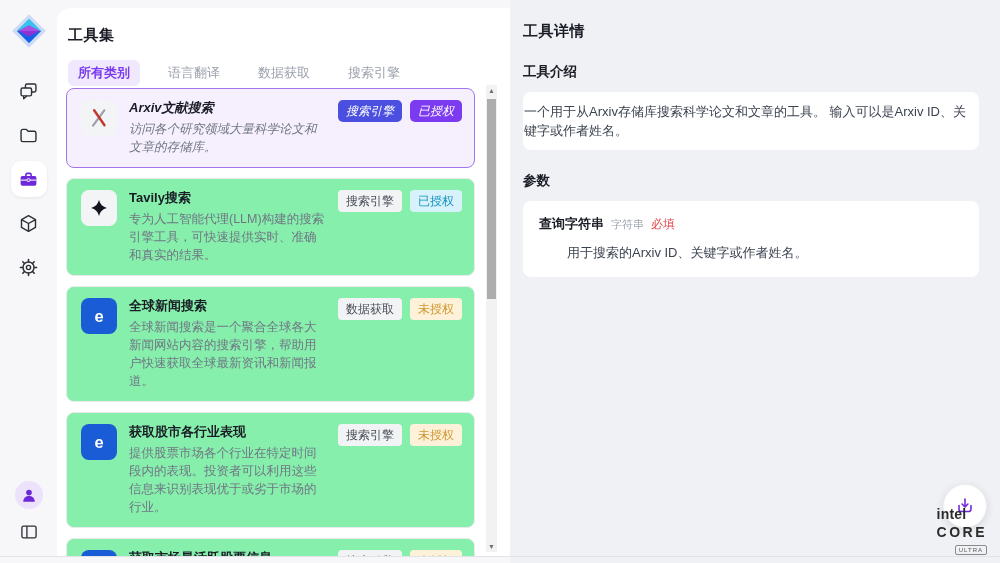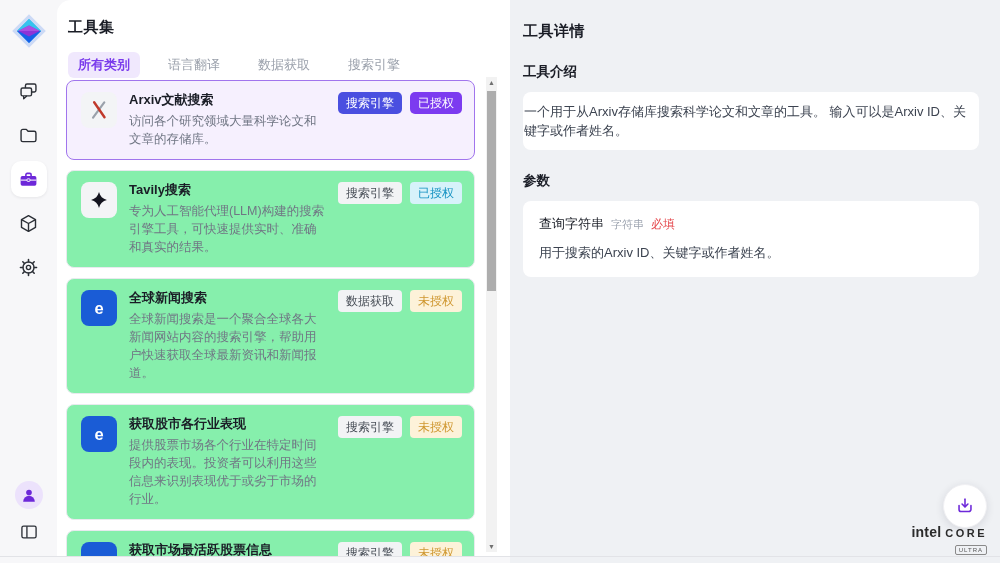--- a/index.html
+++ b/index.html
@@ -20,38 +20,38 @@
   .rail-logo { margin-top:13px; width:36px; height:36px; display:flex; align-items:center; justify-content:center; }
   .rail-nav { margin-top:24px; display:flex; flex-direction:column; gap:8px; }
   .rail-item { width:36px; height:36px; display:flex; align-items:center; justify-content:center; border-radius:10px; cursor:pointer; }
   .rail-item.active { background:#fff; box-shadow:0 1px 3px rgba(20,20,40,.08); }
   .rail-spacer { flex:1; }
   .rail-bottom { display:flex; flex-direction:column; align-items:center; gap:8px; margin-bottom:16px; }
   .avatar { width:28px; height:28px; border-radius:50%; background:#ece2fc; display:flex; align-items:center; justify-content:center; overflow:hidden; }
 
   
   .main-panel {
-    position:absolute; left:57px; top:0; width:453px; bottom:7px;
+    position:absolute; left:57px; top:8px; width:453px; bottom:7px;
     background:#fff; border-top-left-radius:14px; z-index:2;
   }
   .panel-title { font-size:15px; font-weight:bold; padding:18px 0 0 11px; letter-spacing:.5px; }
   .tabs { display:flex; align-items:center; gap:18px; margin:15px 0 14px 11px; }
   .tab { font-size:13px; color:#9aa0ab; padding:4px 10px; border-radius:6px; cursor:pointer; white-space:nowrap; }
   .tab.active { color:#7a3bec; background:#f0e8fd; font-weight:bold; }
 
   .tool-list {
     position:absolute; left:9px; right:35px; top:80px; bottom:0;
     display:flex; flex-direction:column; gap:10px; overflow:hidden;
   }
   .card {
     background:#86efac; border:1px solid #e8eaee; border-radius:8px;
     padding:11px 12px 11px 14px; display:flex; align-items:flex-start; gap:12px;
     flex:0 0 auto; cursor:pointer;
   }
-  .card.selected { background:#f6f0fe; border:1px solid #a175ed; }
+  .card.selected { background:#f6f0fe; border:1px solid #a175ed;font-style:italic; }
   .card-icon {
     width:36px; height:36px; border-radius:8px; flex:0 0 36px;
     display:flex; align-items:center; justify-content:center;
   }
   .icon-light { background:#f3f4f6; }
   .icon-blue  { background:#1a5cd6; }
   .card-body { flex:1; min-width:0; }
   .card-title { font-size:13px; font-weight:bold; color:#1a1d26; line-height:16px; }
   .card-desc { font-size:12.5px; color:#707684; line-height:18px; margin-top:4px; }
   .card-badges { display:flex; gap:8px; flex:0 0 auto; align-items:flex-start; }
@@ -74,35 +74,35 @@
     background:#eff1f4; padding:22px 21px 0 13px; z-index:1;
   }
   .detail-title { font-size:15px; font-weight:bold; letter-spacing:.5px; }
   .section-label { margin-top:22px; font-size:13.5px; font-weight:bold; }
   .white-box {
     margin-top:11px; background:#fff; border-radius:8px;
     padding:10px 1px; font-size:13px; color:#3c4350; line-height:19px;
   }
   .param-box { padding:13px 16px 15px 16px; }
   .param-head { display:flex; align-items:baseline; gap:7px; }
-  .param-name { font-size:13px; font-weight:normal; color:#1a1d26; }
+  .param-name { font-size:13px; font-weight:bold; color:#1a1d26; }
   .param-type { font-size:11px; color:#9ca3af; }
   .param-required { font-size:12px; color:#e5484d; }
-  .param-desc { margin-top:9px; font-size:13px; color:#3c4350; }
+  .param-desc { margin-top:9px; font-size:13px; color:#3c4350;margin-left:28px; }
 
   
   .fab {
     position:absolute; right:13px; bottom:35px; width:44px; height:44px; border-radius:50%;
     background:#fff; box-shadow:0 2px 8px rgba(30,30,60,.12); border:1px solid #f0f0f3;
     display:flex; align-items:center; justify-content:center; cursor:pointer; z-index:5;
   }
   .intel { position:absolute; right:13px; bottom:8px; text-align:right; z-index:5; line-height:1; }
-  .intel-row { display:flex; align-items:baseline; gap:4px; justify-content:flex-start; }
+  .intel-row { display:flex; align-items:baseline; gap:4px; justify-content:flex-start;flex-direction:column; }
   .intel-word { font-size:14px; font-weight:bold; color:#2b2b2b; letter-spacing:.2px; }
-  .intel-core { font-size:11px; font-weight:600; color:#2b2b2b; letter-spacing:2.5px; text-transform:uppercase; }
+  .intel-core { font-size:14px; font-weight:600; color:#2b2b2b; letter-spacing:2.5px; text-transform:uppercase; }
   .intel-ultra {
     display:inline-block; margin-top:2px; font-size:6px; letter-spacing:1px; color:#555;
     border:1px solid #8a8a8a; border-radius:2px; padding:1px 3px; text-transform:uppercase;
   }
   .bottom-edge { position:absolute; left:0; right:0; bottom:6px; height:1px; background:#e2e3e7; z-index:6; }
 </style>
 </head>
 <body>
 
 <div class="rail">

